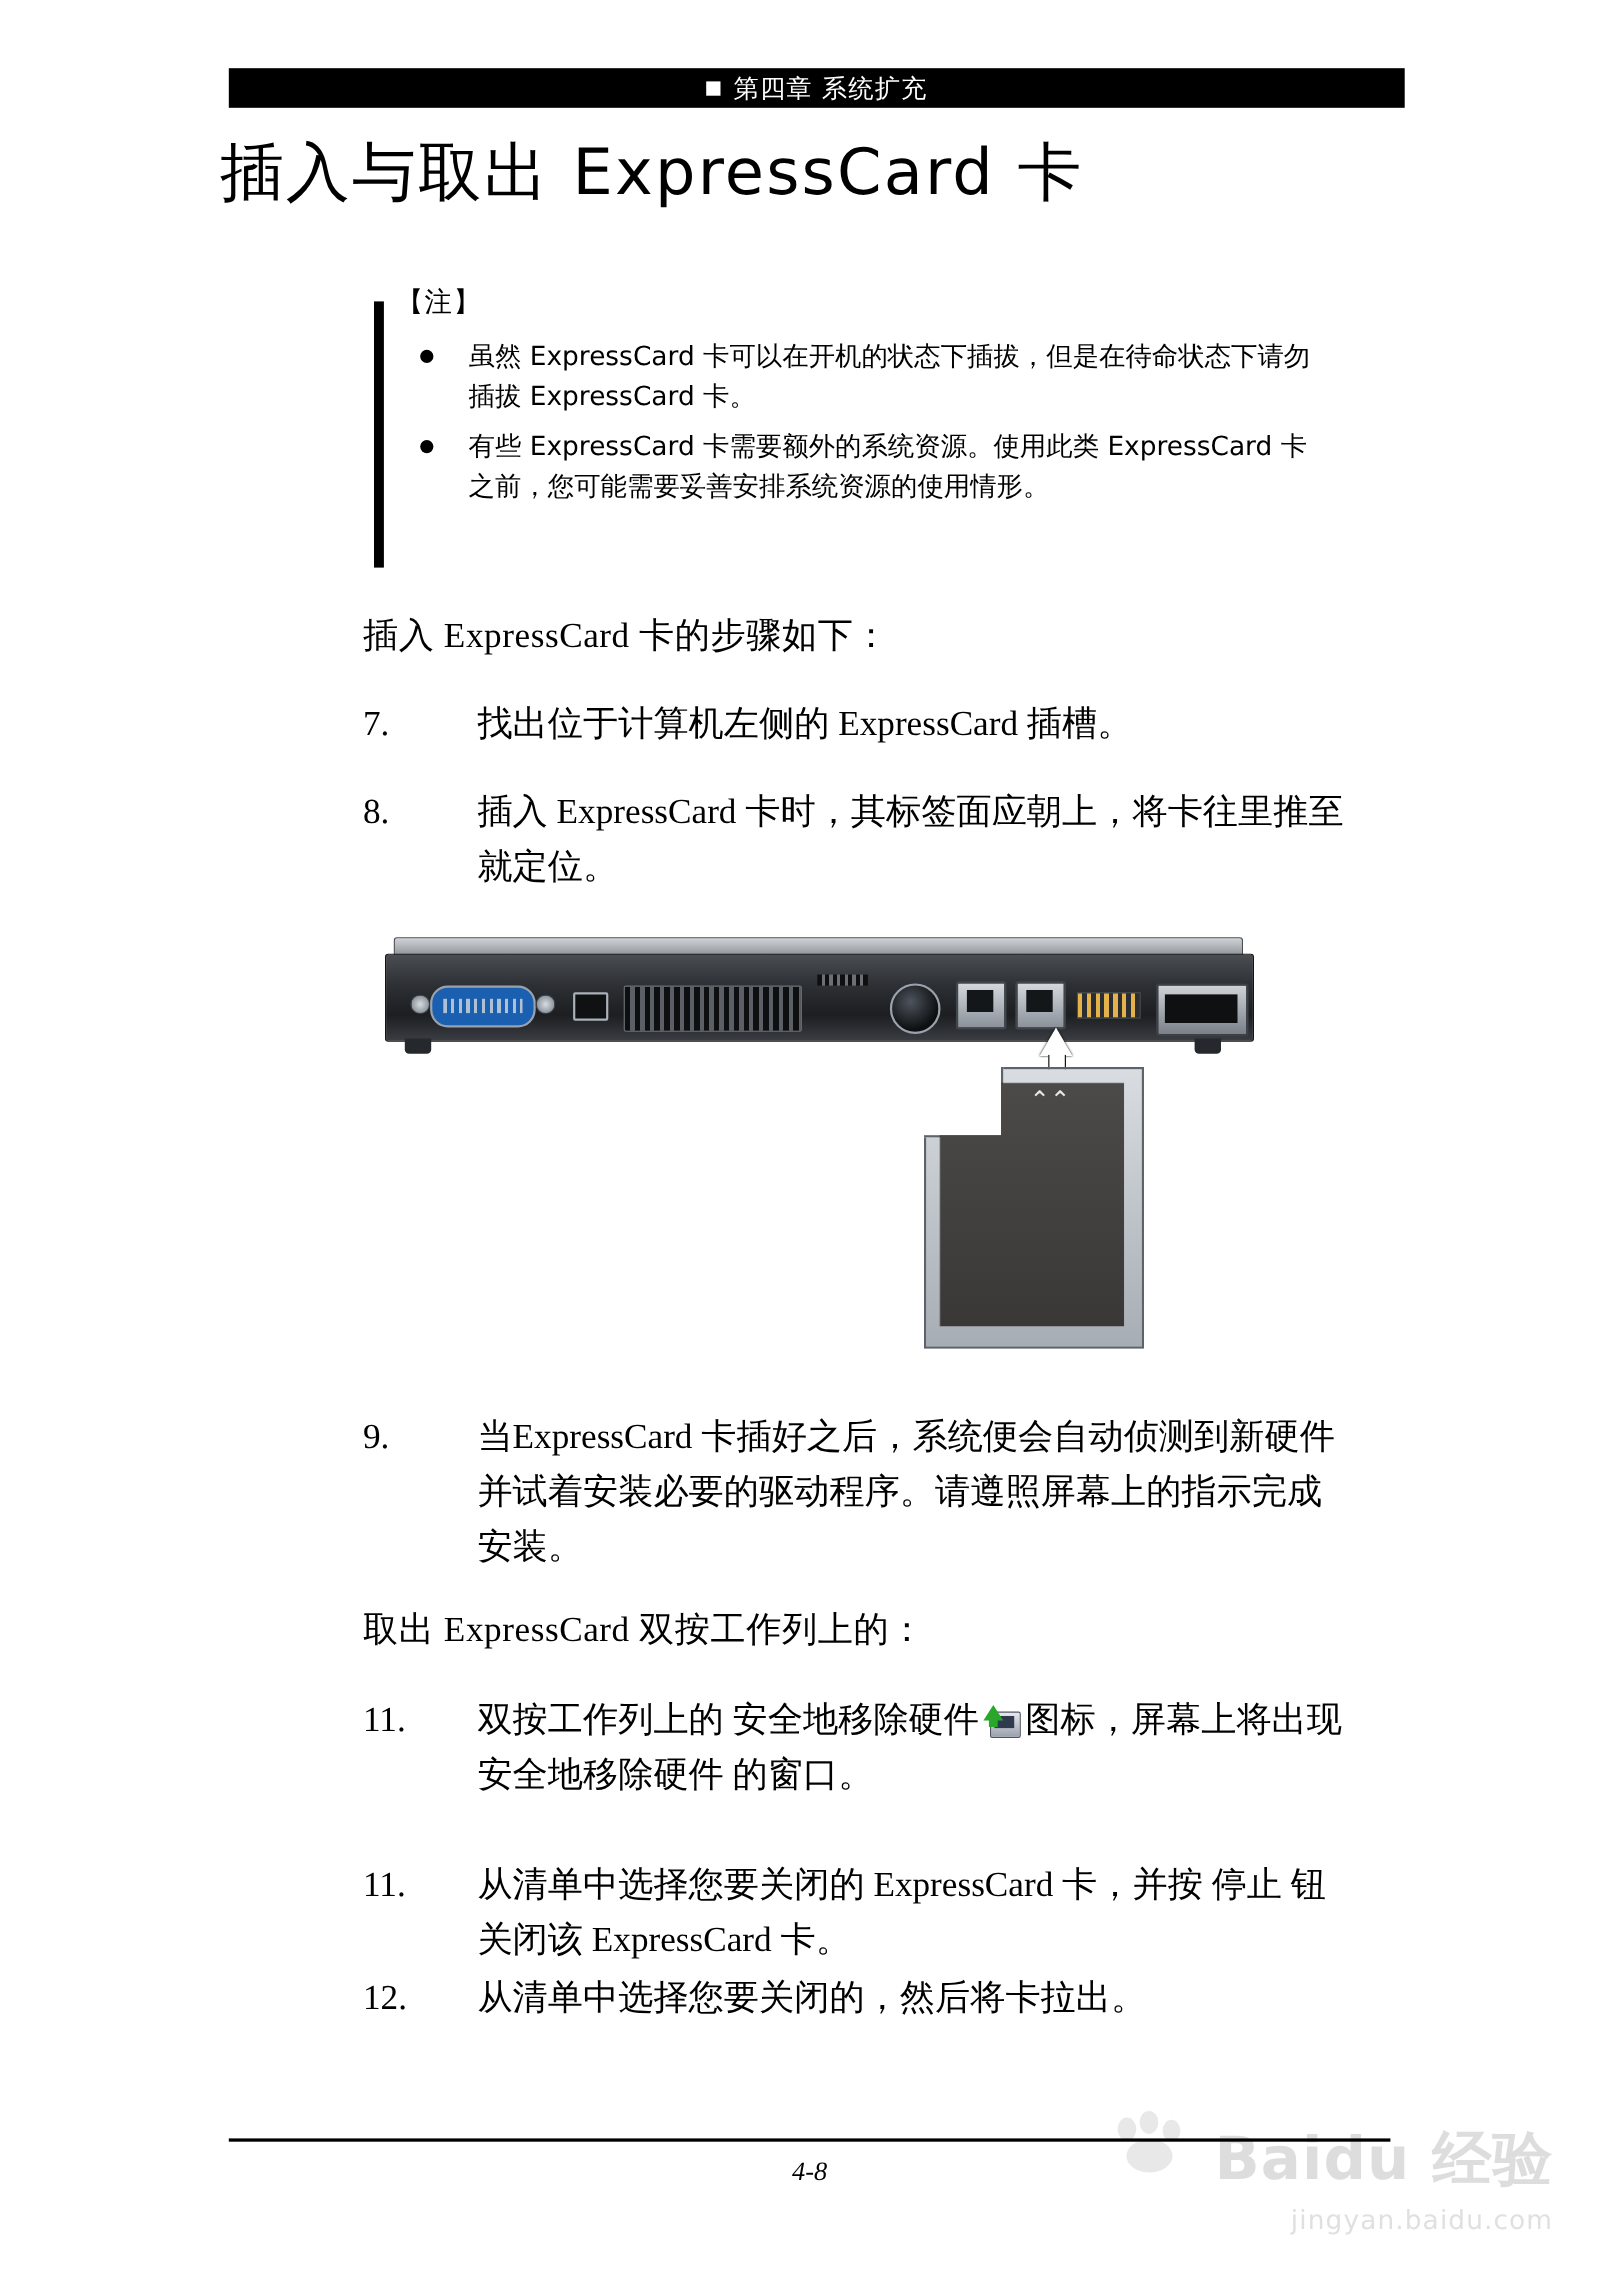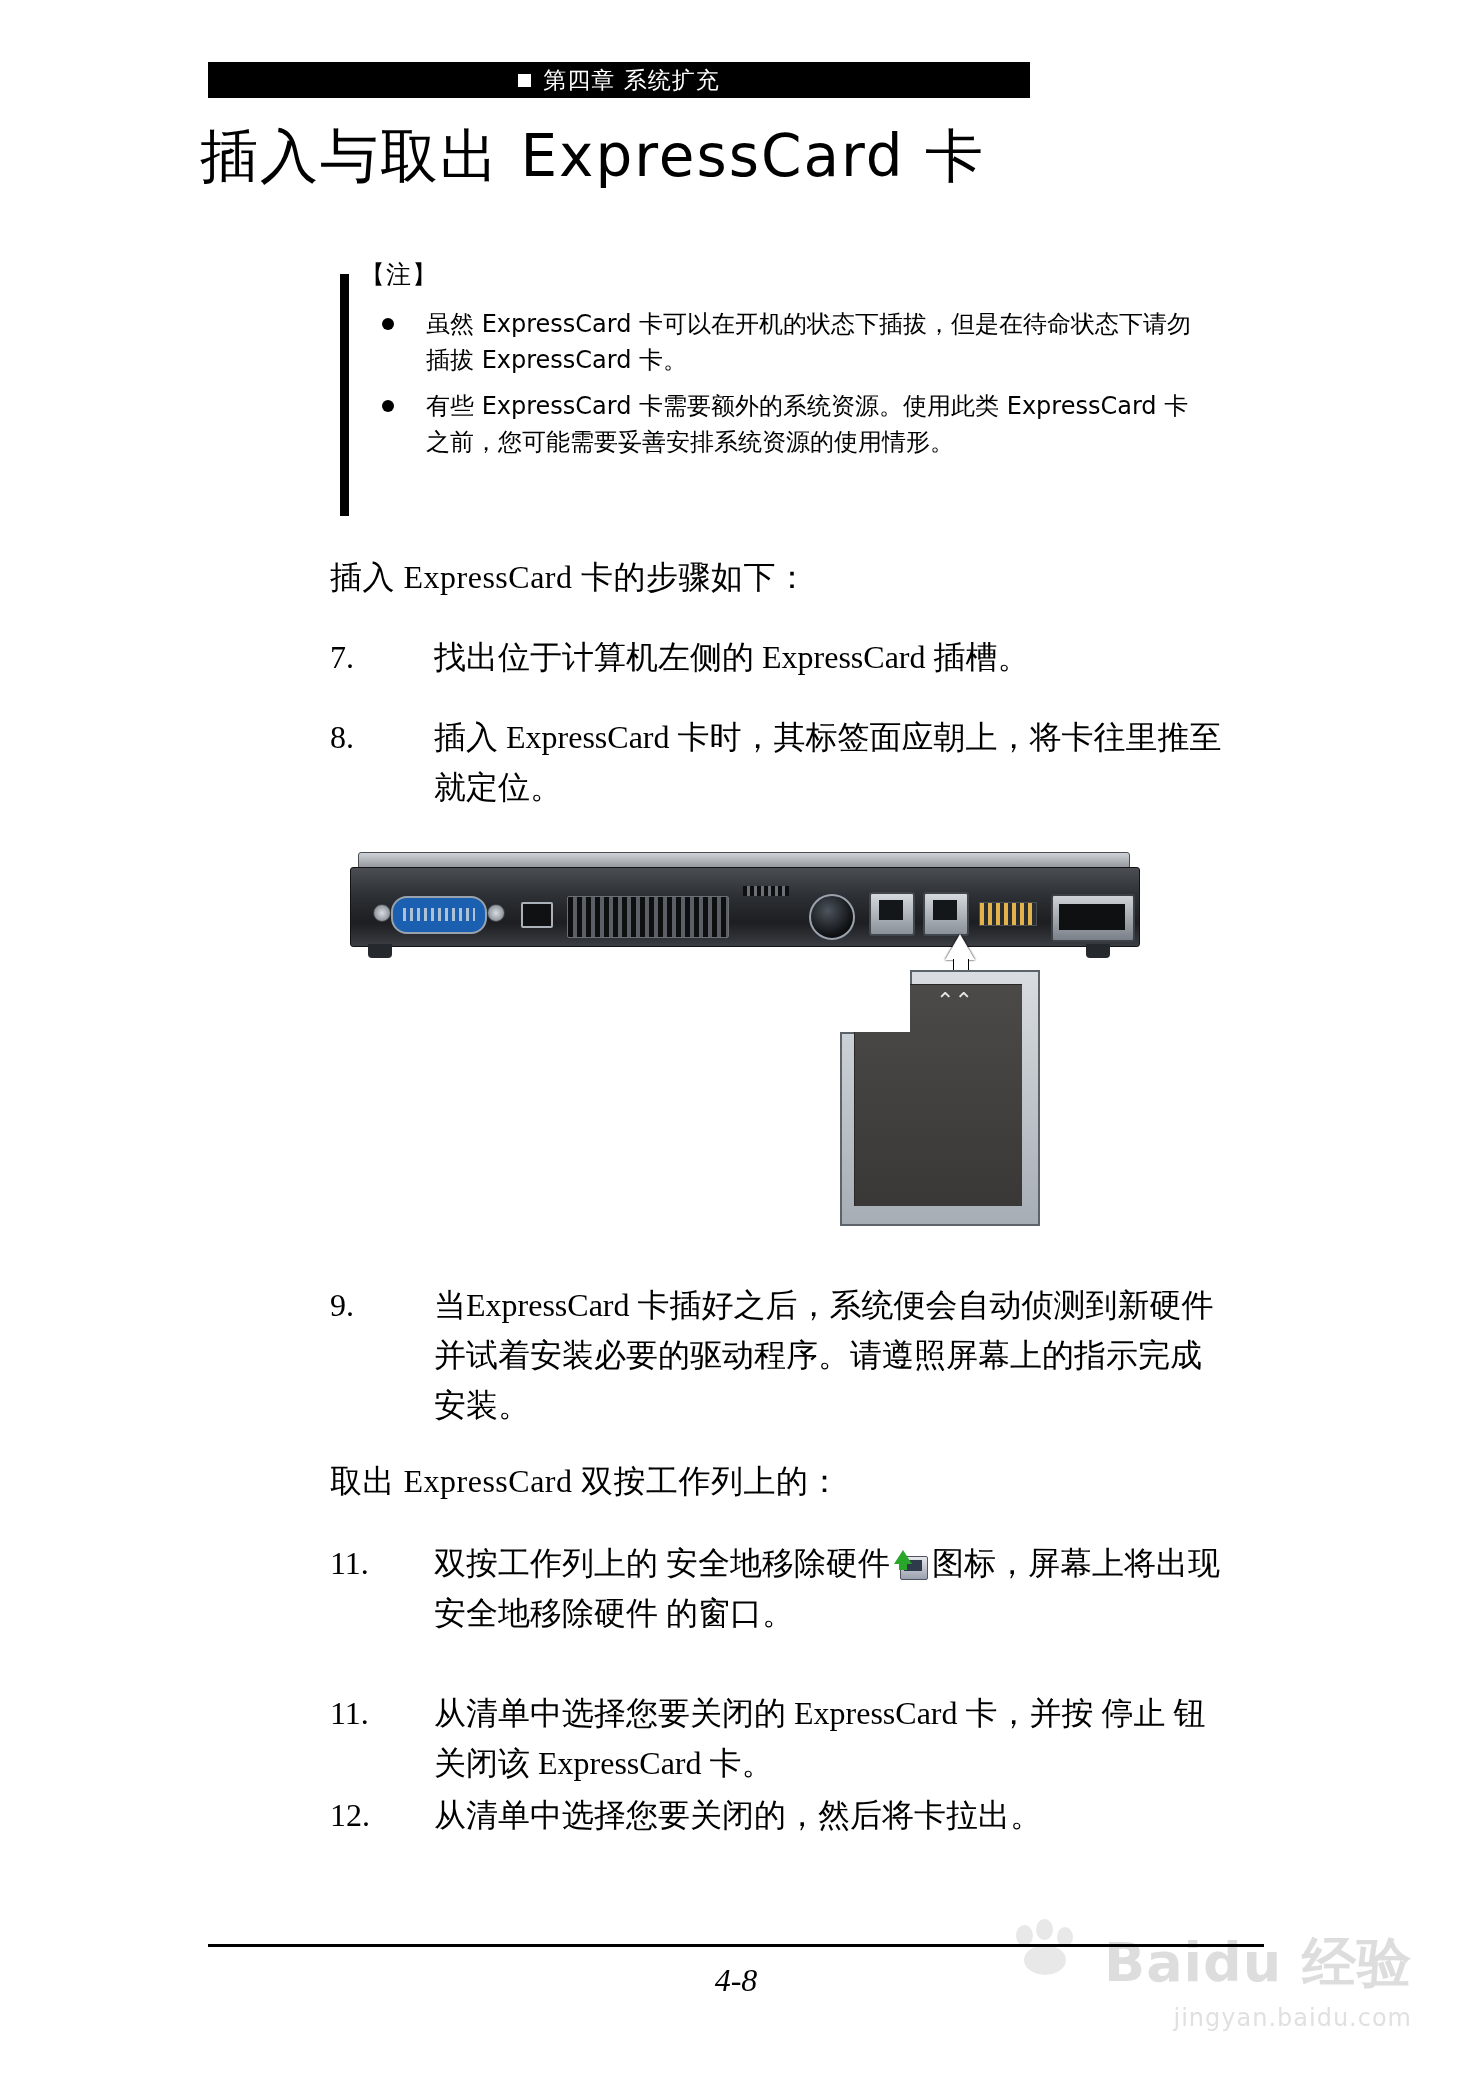--- a/index.html
+++ b/index.html
@@ -20,21 +20,21 @@
     left: 0; top: 0;
     width: 1472px;
     height: 2084px;
   }
 
   
   .header-bar {
     position: absolute;
     left: 208px;
     top: 62px;
-    width: 822px;
+    width: 1069px;
     height: 36px;
     background: #000000;
     display: flex;
     align-items: center;
     justify-content: center;
   }
   .header-bar .htext {
     color: #ffffff;
     font-family: "DejaVu Sans", sans-serif;
     font-size: 23px;
@@ -387,21 +387,21 @@
     width: 1056px;
     height: 3px;
     background: #000000;
   }
   .page-num {
     position: absolute;
     left: 0;
     top: 1962px;
     width: 1472px;
     text-align: center;
-    font-size: 32px;
+    font-size: 24px;
     font-style: italic;
     font-family: "Liberation Serif", serif;
   }
 
   
   .watermark {
     position: absolute;
     right: 60px;
     bottom: 52px;
     text-align: right;

